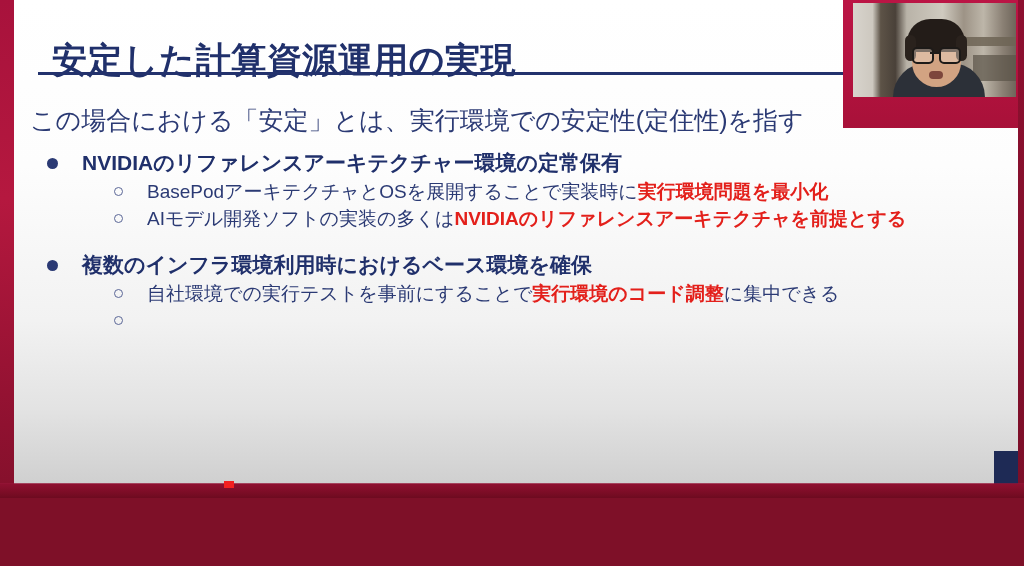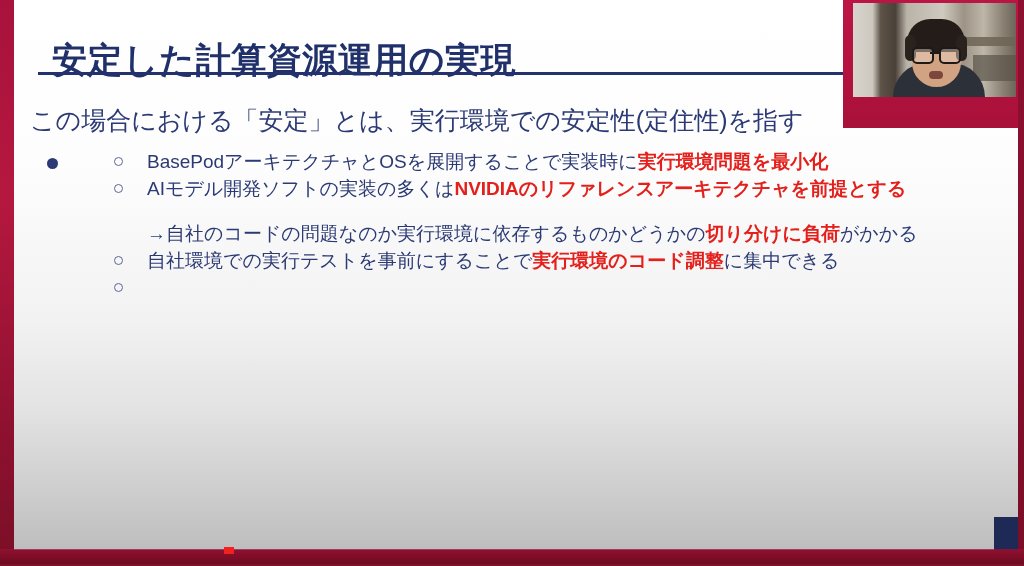--- a/index.html
+++ b/index.html
@@ -3,21 +3,21 @@
 <meta charset="utf-8">
 <style>
   html, body {
     margin: 0;
     padding: 0;
     background: #7e1028;
   }
   #screen {
     position: relative;
     width: 1024px;
-    height: 564px;
+    height: 498px;
     overflow: hidden;
     background: #8c1330;
     font-family: "Liberation Sans", "DejaVu Sans", sans-serif;
   }
 
   
   .frame-left {
     position: absolute;
     left: 0; top: 0;
     width: 14px; height: 566px;
@@ -269,26 +269,26 @@
 <div id="screen">
 
   <div class="slide"></div>
 
   <h1 class="title">安定した計算資源運用の実現</h1>
   <div class="title-rule"></div>
   <div class="lead">この場合における「安定」とは、実行環境での安定性(定住性)を指す</div>
 
   <div class="body">
       <div class="group">
-        <div class="l1"><span class="disc"></span></div>
+        <div class="l1"><span class="disc"></span><span>NVIDIAのリファレンスアーキテクチャー環境の定常保有</span></div>
         <div class="l2"><span class="ring"></span><span>BasePodアーキテクチャとOSを展開することで実装時に</span><span class="hi">実行環境問題を最小化</span></div>
         <div class="l2"><span class="ring"></span><span>AIモデル開発ソフトの実装の多くは</span><span class="hi">NVIDIAのリファレンスアーキテクチャを前提とする</span></div>
       </div>
       <div class="group">
-        <div class="cont"><span>→自社のコードの問題なのか実行環境に依存するものかどうかの</span><span class="hi">切り分けに負荷</span><span>がかかる</span></div>
+        <div class="l1"><span class="disc"></span><span>複数のインフラ環境利用時におけるベース環境を確保</span></div>
         <div class="l2"><span class="ring"></span><span>自社環境での実行テストを事前にすることで</span><span class="hi">実行環境のコード調整</span><span>に集中できる</span></div>
         <div class="l2"><span class="ring"></span></div>
       </div>
     </div>
 
   <div class="cam-panel"></div>
   <div class="cam-video">
     <div class="cam-bg"></div>
     <div class="cam-shelf"></div>
     <div class="cam-shelf2"></div>

